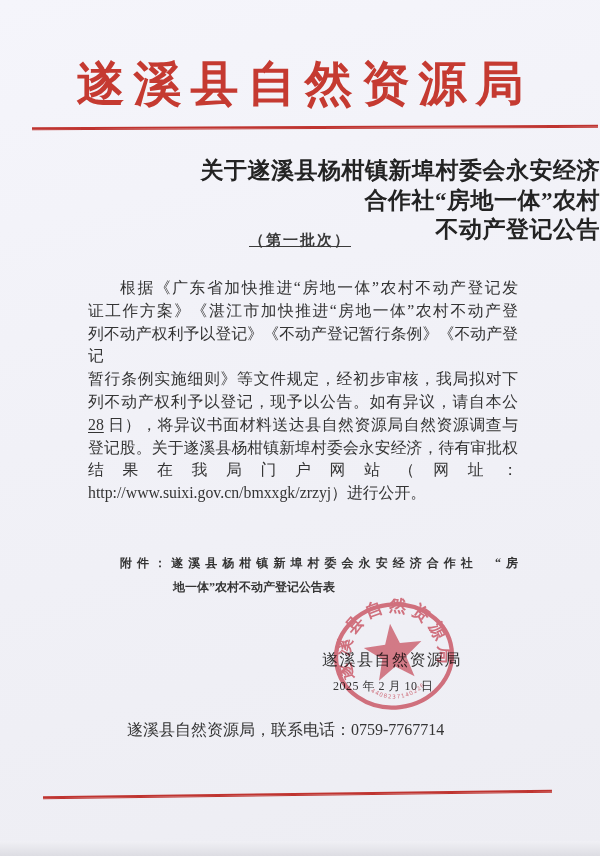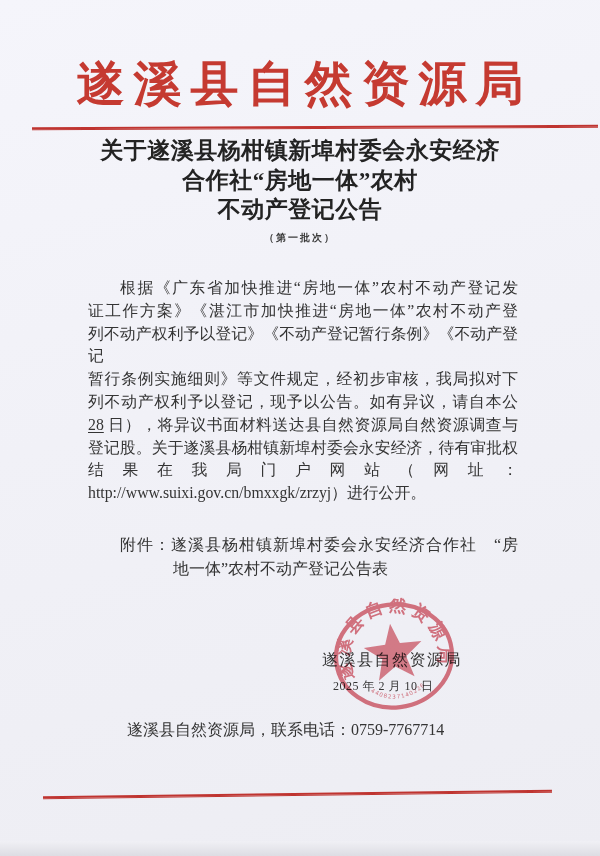--- a/index.html
+++ b/index.html
@@ -18,38 +18,38 @@
     position:absolute;top:56px;left:0;right:0;text-align:center;
     font-size:48px;line-height:56px;font-weight:bold;color:var(--red-ink);
     letter-spacing:9px;padding-left:9px;white-space:nowrap;
   }
   .hrule{
     position:absolute;top:126px;left:32px;width:566px;height:3px;
     border-top:2.5px solid var(--rule-red);border-bottom:1.5px solid var(--rule-red);
     transform:rotate(-0.25deg);
   }
   .title{
-    position:absolute;top:136px;left:0;right:0;text-align:center;
+    position:absolute;top:156px;left:0;right:0;text-align:right;
     font-size:23px;font-weight:bold;line-height:29.5px;color:#232323;letter-spacing:0.5px;
   }
   .batch{
     position:absolute;top:231px;left:0;right:0;text-align:center;
-    font-size:10px;letter-spacing:2px;color:#3a3a3a;font-weight:bold;
+    font-size:15px;letter-spacing:2px;color:#3a3a3a;font-weight:bold;text-decoration:underline;
   }
   .body{
     position:absolute;top:277px;left:88px;width:430px;
     font-size:15.8px;line-height:22.8px;color:#343434;
   }
   .bline{text-align:justify;text-align-last:justify}
   .bline.indent{text-indent:32px}
   .bline.last{text-align:justify;text-align-last:left}
   .u{text-decoration:underline;text-underline-offset:2px}
   .attach{
-    position:absolute;top:533px;left:88px;width:430px;
-    font-size:16px;line-height:23.5px;color:#343434;
+    position:absolute;top:552px;left:88px;width:430px;
+    font-size:12px;line-height:23.5px;color:#343434;font-weight:bold;
   }
   .att0{padding-left:32px;text-align:justify;text-align-last:justify}
   .att1{padding-left:85px}
   .sig-org{position:absolute;top:650px;left:322px;font-size:16px;letter-spacing:1.5px;color:#343434}
   .sig-date{position:absolute;top:678px;left:333px;font-size:12px;letter-spacing:0.5px;color:#343434}
   .contact{position:absolute;top:717px;left:127px;font-size:16px;line-height:26.5px;color:#343434}
   .seal{
     position:absolute;top:599px;left:330px;width:128px;height:114px;
     mix-blend-mode:multiply;opacity:0.85;transform:rotate(-7deg);
   }

